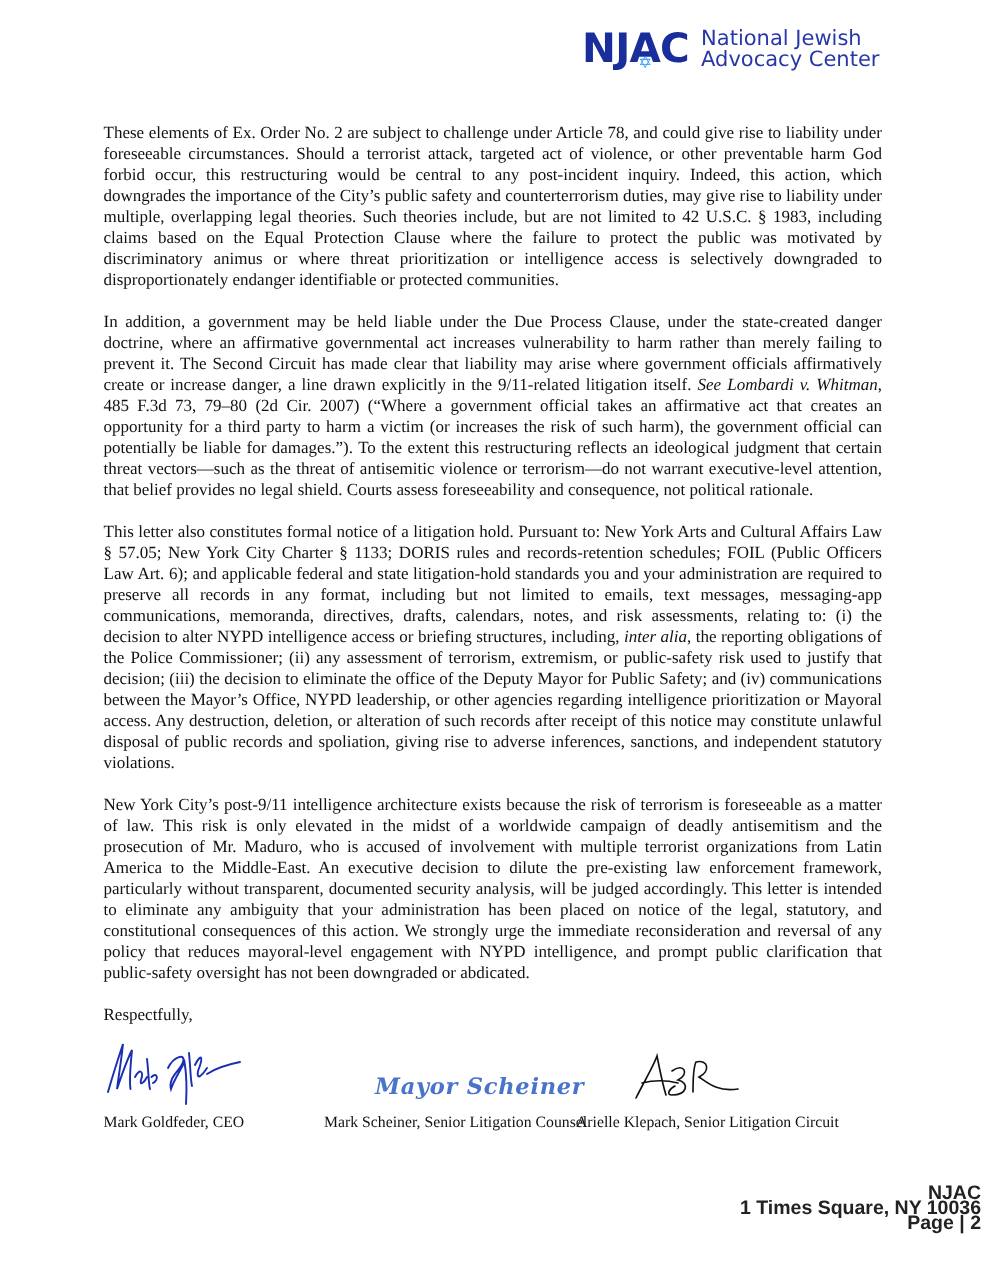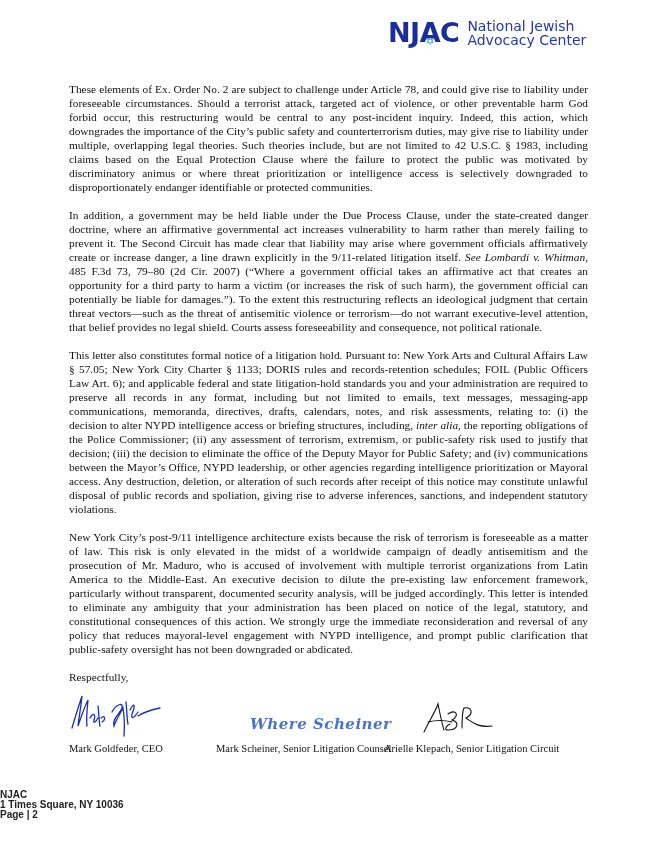--- a/index.html
+++ b/index.html
@@ -13,21 +13,21 @@
   .logo-text { margin-left: 8px; font-family: "DejaVu Sans", sans-serif; font-size: 14px; line-height: 14px; color: #2637a8; }
 
   .body-text { position: absolute; left: 69px; width: 519px; font-family: "Liberation Serif", serif; font-size: 11.35px; line-height: 14px; color: #111; text-align: justify; }
   .body-text p { margin: 0 0 14px 0; }
   .body-text em { font-style: italic; }
 
   .p1 { top: 82px; font-family: Liberation Serif, serif; }
 
   .sig { position: absolute; font-family: "Liberation Serif", serif; font-size: 10.5px; color: #111; }
   .sig-img { position: absolute; }
-  .footer { position: absolute; left: 0; width: 654px; top: 790px; text-align: left; font-family: "Liberation Sans", sans-serif; font-size: 10px; line-height: 10px; color: #222; font-weight: bold; }
+  .footer { position: absolute; left: 0; width: 654px; top: 790px; text-align: right; font-family: "Liberation Sans", sans-serif; font-size: 13px; line-height: 10px; color: #222; font-weight: bold; }
 </style>
 </head>
 <body>
 
 <div class="page">
 
   <div class="logo">
     <div class="logo-mark">
       <span>NJ</span><span class="a">A<span class="logo-star">✡</span></span><span>C</span>
     </div>
@@ -41,21 +41,21 @@
     <p>These elements of Ex. Order No. 2 are subject to challenge under Article 78, and could give rise to liability under foreseeable circumstances. Should a terrorist attack, targeted act of violence, or other preventable harm God forbid occur, this restructuring would be central to any post-incident inquiry.  Indeed, this action, which downgrades the importance of the City’s public safety and counterterrorism duties, may give rise to liability under multiple, overlapping legal theories.  Such theories include, but are not limited to 42 U.S.C. § 1983, including claims based on the Equal Protection Clause where the failure to protect the public was motivated by discriminatory animus or where threat prioritization or intelligence access is selectively downgraded to disproportionately endanger identifiable or protected communities.</p>
     <p><span>In addition, a government may be held liable under the Due Process Clause, under the state-created danger doctrine, where an affirmative governmental act increases vulnerability to harm rather than merely failing to prevent it. The Second Circuit has made clear that liability may arise where government officials affirmatively create or increase danger, a line drawn explicitly in the 9/11-related litigation itself.  </span><em>See Lombardi v. Whitman</em><span>, 485 F.3d 73, 79–80 (2d Cir. 2007) (“Where a government official takes an affirmative act that creates an opportunity for a third party to harm a victim (or increases the risk of such harm), the government official can potentially be liable for damages.”). To the extent this restructuring reflects an ideological judgment that certain threat vectors—such as the threat of antisemitic violence or terrorism—do not warrant executive-level attention, that belief provides no legal shield. Courts assess foreseeability and consequence, not political rationale.</span></p>
     <p><span>This letter also constitutes formal notice of a litigation hold. Pursuant to: New York Arts and Cultural Affairs Law § 57.05; New York City Charter § 1133; DORIS rules and records-retention schedules; FOIL (Public Officers Law Art. 6); and applicable federal and state litigation-hold standards you and your administration are required to preserve all records in any format, including but not limited to emails, text messages, messaging-app communications, memoranda, directives, drafts, calendars, notes, and risk assessments, relating to: (i) the decision to alter NYPD intelligence access or briefing structures, including, </span><em>inter alia</em><span>, the reporting obligations of the Police Commissioner; (ii) any assessment of terrorism, extremism, or public-safety risk used to justify that decision; (iii) the decision to eliminate the office of the Deputy Mayor for Public Safety;  and (iv) communications between the Mayor’s Office, NYPD leadership, or other agencies regarding intelligence prioritization or Mayoral access. Any destruction, deletion, or alteration of such records after receipt of this notice may constitute unlawful disposal of public records and spoliation, giving rise to adverse inferences, sanctions, and independent statutory violations.</span></p>
     <p>New York City’s post-9/11 intelligence architecture exists because the risk of terrorism is foreseeable as a matter of law. This risk is only elevated in the midst of a worldwide campaign of deadly antisemitism and the prosecution of Mr. Maduro, who is accused of involvement with multiple terrorist organizations from Latin America to the Middle-East.  An executive decision to dilute the pre-existing law enforcement framework, particularly without transparent, documented security analysis, will be judged accordingly. This letter is intended to eliminate any ambiguity that your administration has been placed on notice of the legal, statutory, and constitutional consequences of this action. We strongly urge the immediate reconsideration and reversal of any policy that reduces mayoral-level engagement with NYPD intelligence, and prompt public clarification that public-safety oversight has not been downgraded or abdicated.</p>
     <p>Respectfully,</p>
   </div>
 
   <svg class="sig-img" style="left:68px; top:692px;" width="95" height="48" viewBox="0 0 95 48">
     <path d="M4 36 C8 22 12 10 14 4 C13 14 11 26 10 34 C14 22 18 12 20 8 C19 18 18 28 19 34 M22 26 C25 20 28 22 26 28 C25 32 28 30 30 26 M30 14 C31 22 31 30 32 34 M33 26 C37 22 38 28 34 30 M44 20 C48 12 56 10 54 16 C52 22 44 26 46 34 C48 28 52 22 55 16 C56 22 57 28 56 44 M58 10 C59 20 59 28 60 32 M62 18 C66 10 68 12 64 22 C63 28 66 26 70 20 M70 24 C76 20 82 18 92 16" fill="none" stroke="#1b2fb5" stroke-width="1.3" stroke-linecap="round"></path>
   </svg>
-  <div class="sig-img" style="left:250px; top:715px; font-family:'DejaVu Serif', serif; font-style:italic; font-weight:bold; font-size:15px; color:#4a74c9; letter-spacing:0.5px;">Where Scheiner</div>
+  <div class="sig-img" style="left:250px; top:715px; font-family:'DejaVu Serif', serif; font-style:italic; font-weight:bold; font-size:15px; color:#4a74c9; letter-spacing:0.5px;">Mayor Scheiner</div>
   <svg class="sig-img" style="left:418px; top:700px;" width="80" height="38" viewBox="0 0 80 38">
     <path d="M6 32 C12 20 18 10 20 4 C22 14 24 24 26 30 M10 22 C18 20 26 20 34 22 M30 14 C38 8 42 16 34 20 C42 22 40 30 30 30 C26 30 28 26 32 24 M44 28 C44 20 44 12 46 8 C54 6 56 14 48 18 C54 22 60 28 74 26" fill="none" stroke="#111" stroke-width="1.1" stroke-linecap="round"></path>
   </svg>
 
   <div class="sig" style="left:69px; top:743px;">Mark Goldfeder, CEO</div>
   <div class="sig" style="left:216px; top:743px;">Mark Scheiner, Senior Litigation Counsel</div>
   <div class="sig" style="left:384px; top:743px;">Arielle Klepach, Senior Litigation Circuit</div>
 
   <div class="footer">
     <div>NJAC</div>

